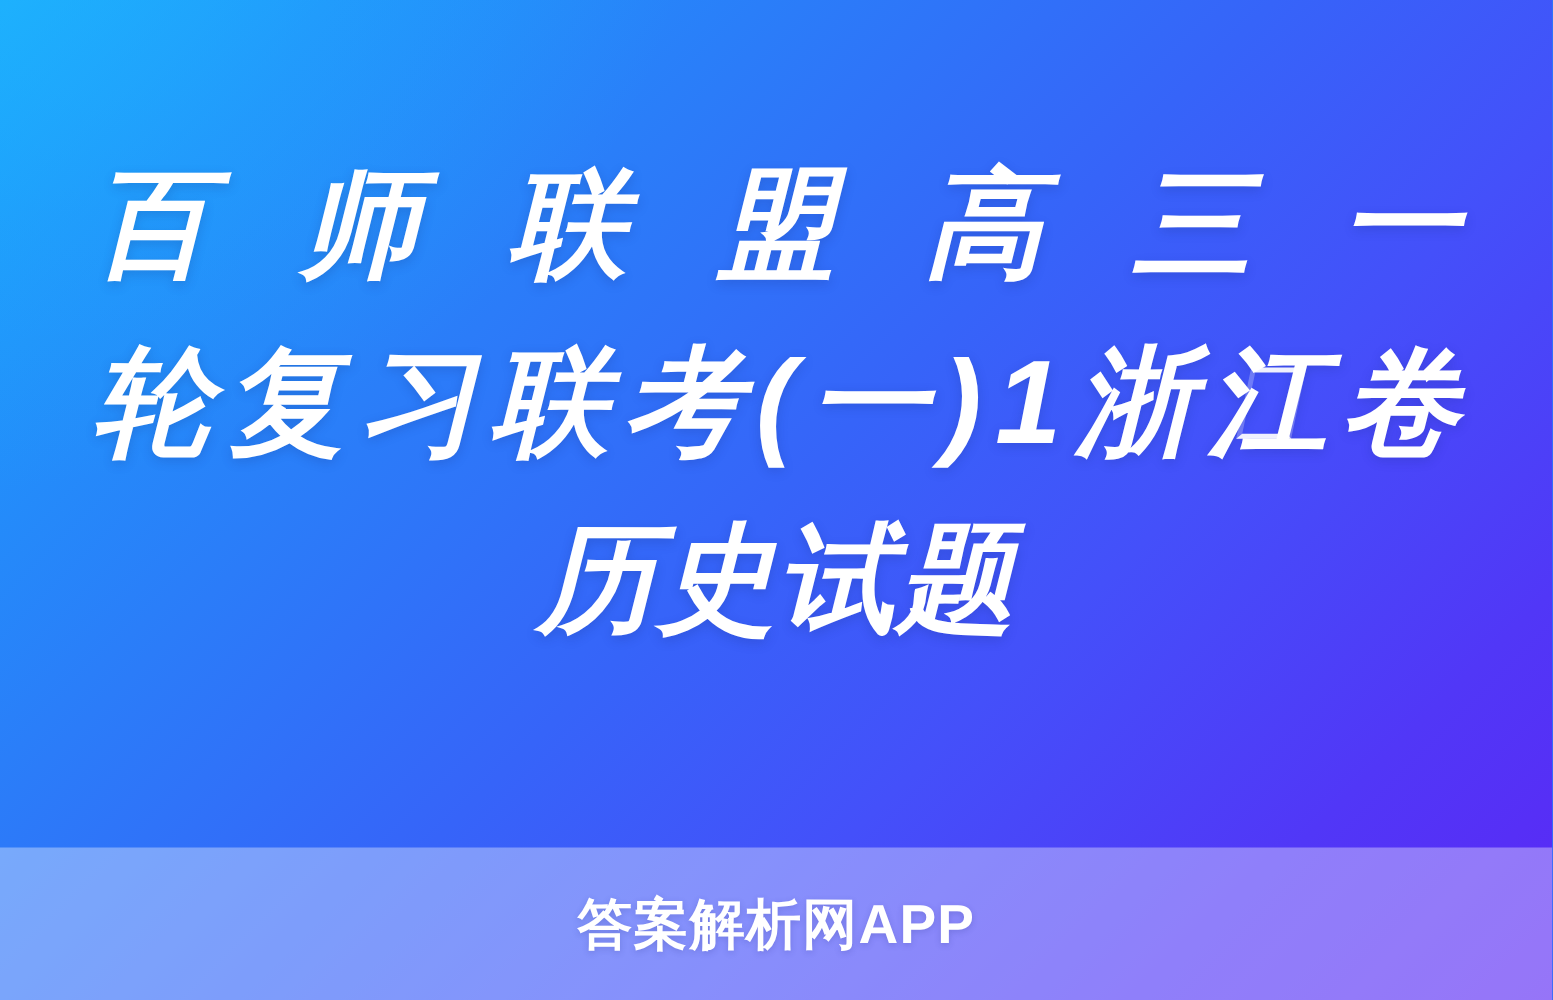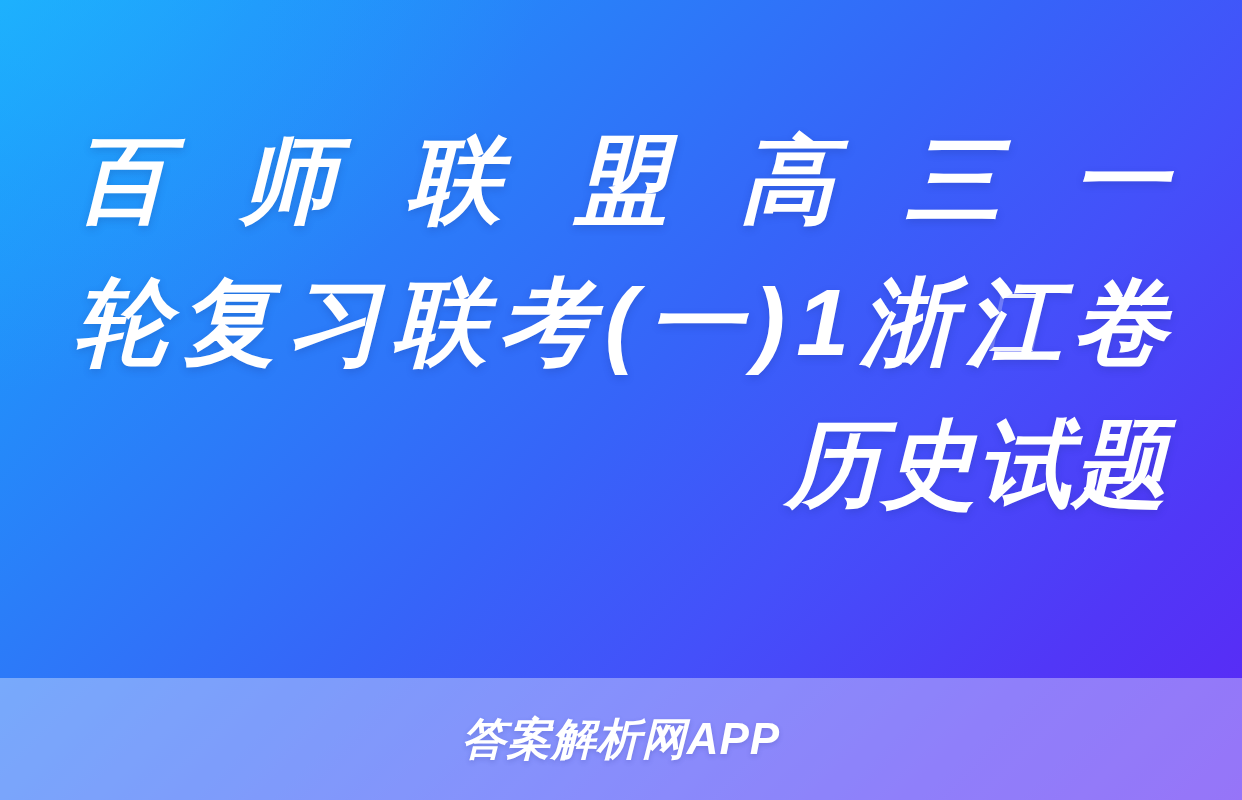--- a/index.html
+++ b/index.html
@@ -72,21 +72,21 @@
   }
 
   
   .title-line.stretch {
     display:flex;
     justify-content:space-between;
     align-items:baseline;
   }
 
   .title-line.center {
-    text-align:right;
+    text-align:center;
     display:block;
   }
 
   
   .run { display:inline-block; }
 
   
   .tofu-glyph {
     position:relative;
     display:inline-block;
@@ -114,21 +114,20 @@
     background:rgba(255,255,255,0.36);
     display:flex;
     align-items:center;
     justify-content:center;
     z-index:4;
   }
 
   .footer-text {
     color:#ffffff;
     font-weight:bold;
-    font-style:italic;
     font-size:44px;
     letter-spacing:1px;
     white-space:nowrap;
     text-shadow:0 2px 5px rgba(40,50,140,0.22);
     font-family:"Liberation Sans","DejaVu Sans",sans-serif;
   }
 </style>
 </head>
 <body>
 

